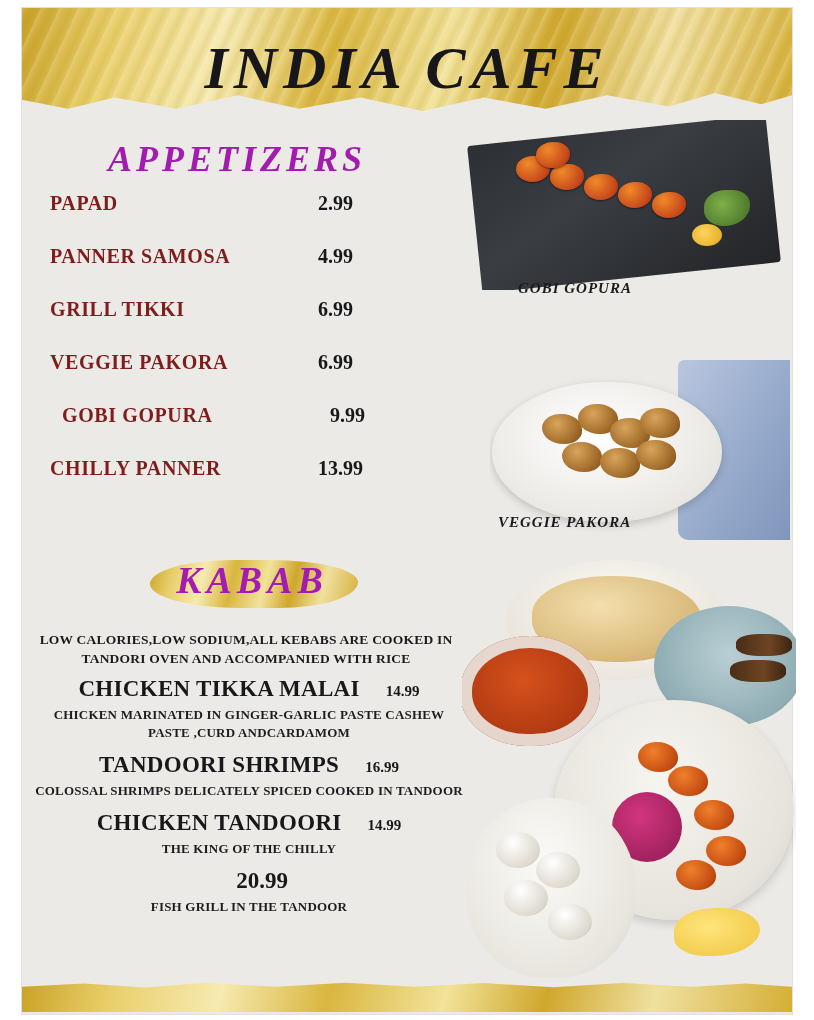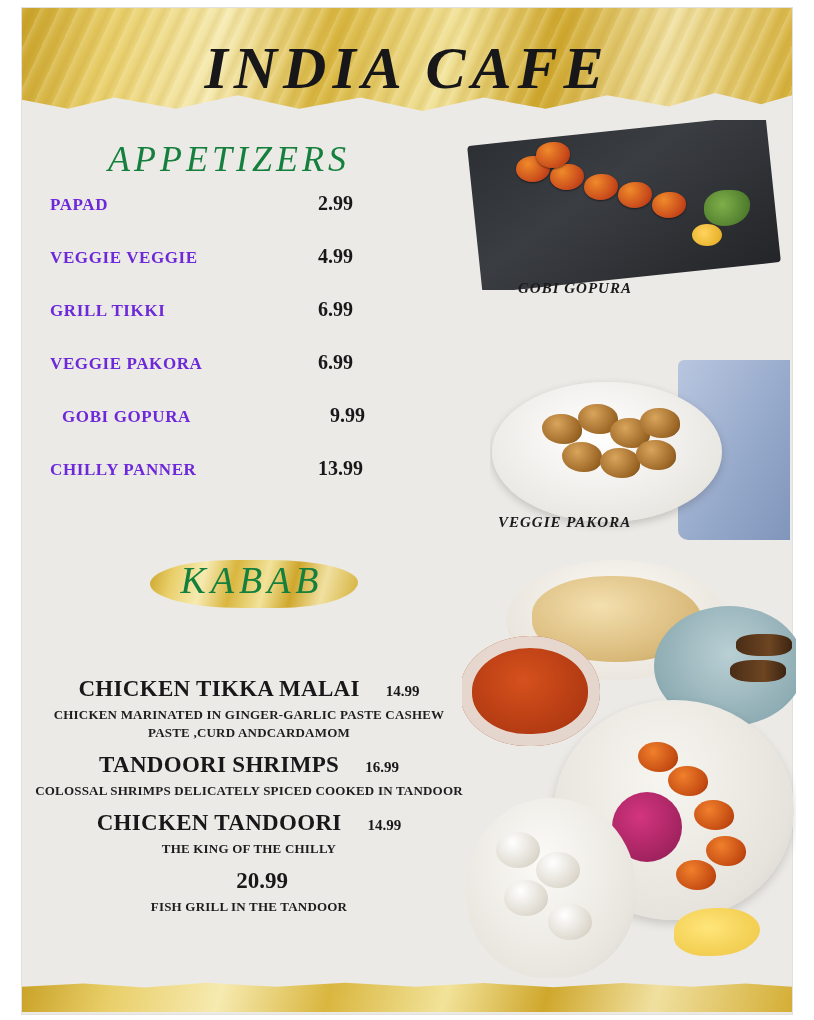--- a/index.html
+++ b/index.html
@@ -81,23 +81,23 @@
   .menu-col {
     position: absolute;
     left: 22px;
     top: 120px;
     width: 448px;
     height: 850px;
   }
   .section-title {
     font-family: "Liberation Serif", serif;
     font-style: italic;
-    font-weight: normal;
+    font-weight: bold;
     letter-spacing: 4px;
-    color: #15803d;
+    color: #a21caf;
   }
   .appetizers-title {
     position: absolute;
     left: 86px;
     top: 18px;
     font-size: 36px;
   }
   .items {
     position: absolute;
     left: 28px;
@@ -105,23 +105,23 @@
     width: 400px;
   }
   .item-row {
     display: flex;
     align-items: baseline;
     height: 53px;
   }
   .item-name {
     font-family: "Liberation Serif", serif;
     font-weight: bold;
-    font-size: 17px;
+    font-size: 20px;
     letter-spacing: .6px;
-    color: #6d28d9;
+    color: #7f1d1d;
     flex: 0 0 268px;
   }
   .item-name.indent { padding-left: 12px; }
   .item-price {
     font-family: "Liberation Serif", serif;
     font-weight: bold;
     font-size: 20px;
     color: #18181a;
   }
   
@@ -357,21 +357,21 @@
   <div class="menu-col">
 
     <div class="section-title appetizers-title">APPETIZERS</div>
 
     <div class="items">
       <div class="item-row">
         <span class="item-name">PAPAD</span>
         <span class="item-price">2.99</span>
       </div>
       <div class="item-row">
-        <span class="item-name">VEGGIE VEGGIE</span>
+        <span class="item-name">PANNER SAMOSA</span>
         <span class="item-price">4.99</span>
       </div>
       <div class="item-row">
         <span class="item-name">GRILL TIKKI</span>
         <span class="item-price">6.99</span>
       </div>
       <div class="item-row">
         <span class="item-name">VEGGIE PAKORA</span>
         <span class="item-price">6.99</span>
       </div>
@@ -383,20 +383,21 @@
         <span class="item-name">CHILLY PANNER</span>
         <span class="item-price">13.99</span>
       </div>
     </div>
 
     <div class="kabab-wrap">
       <div class="kabab-brush gold"></div>
       <div class="section-title kabab-title">KABAB</div>
     </div>
 
+    <div class="kabab-note">LOW CALORIES,LOW SODIUM,ALL KEBABS ARE COOKED IN TANDORI OVEN AND ACCOMPANIED WITH RICE</div>
 
     <div class="kabab-list">
       <div class="k-item">
         <div class="k-head">
           <span class="k-name">CHICKEN TIKKA MALAI</span>
           <span class="k-price">14.99</span>
         </div>
         <div class="k-desc">CHICKEN MARINATED IN GINGER-GARLIC PASTE CASHEW PASTE ,CURD ANDCARDAMOM</div>
       </div>
       <div class="k-item">

